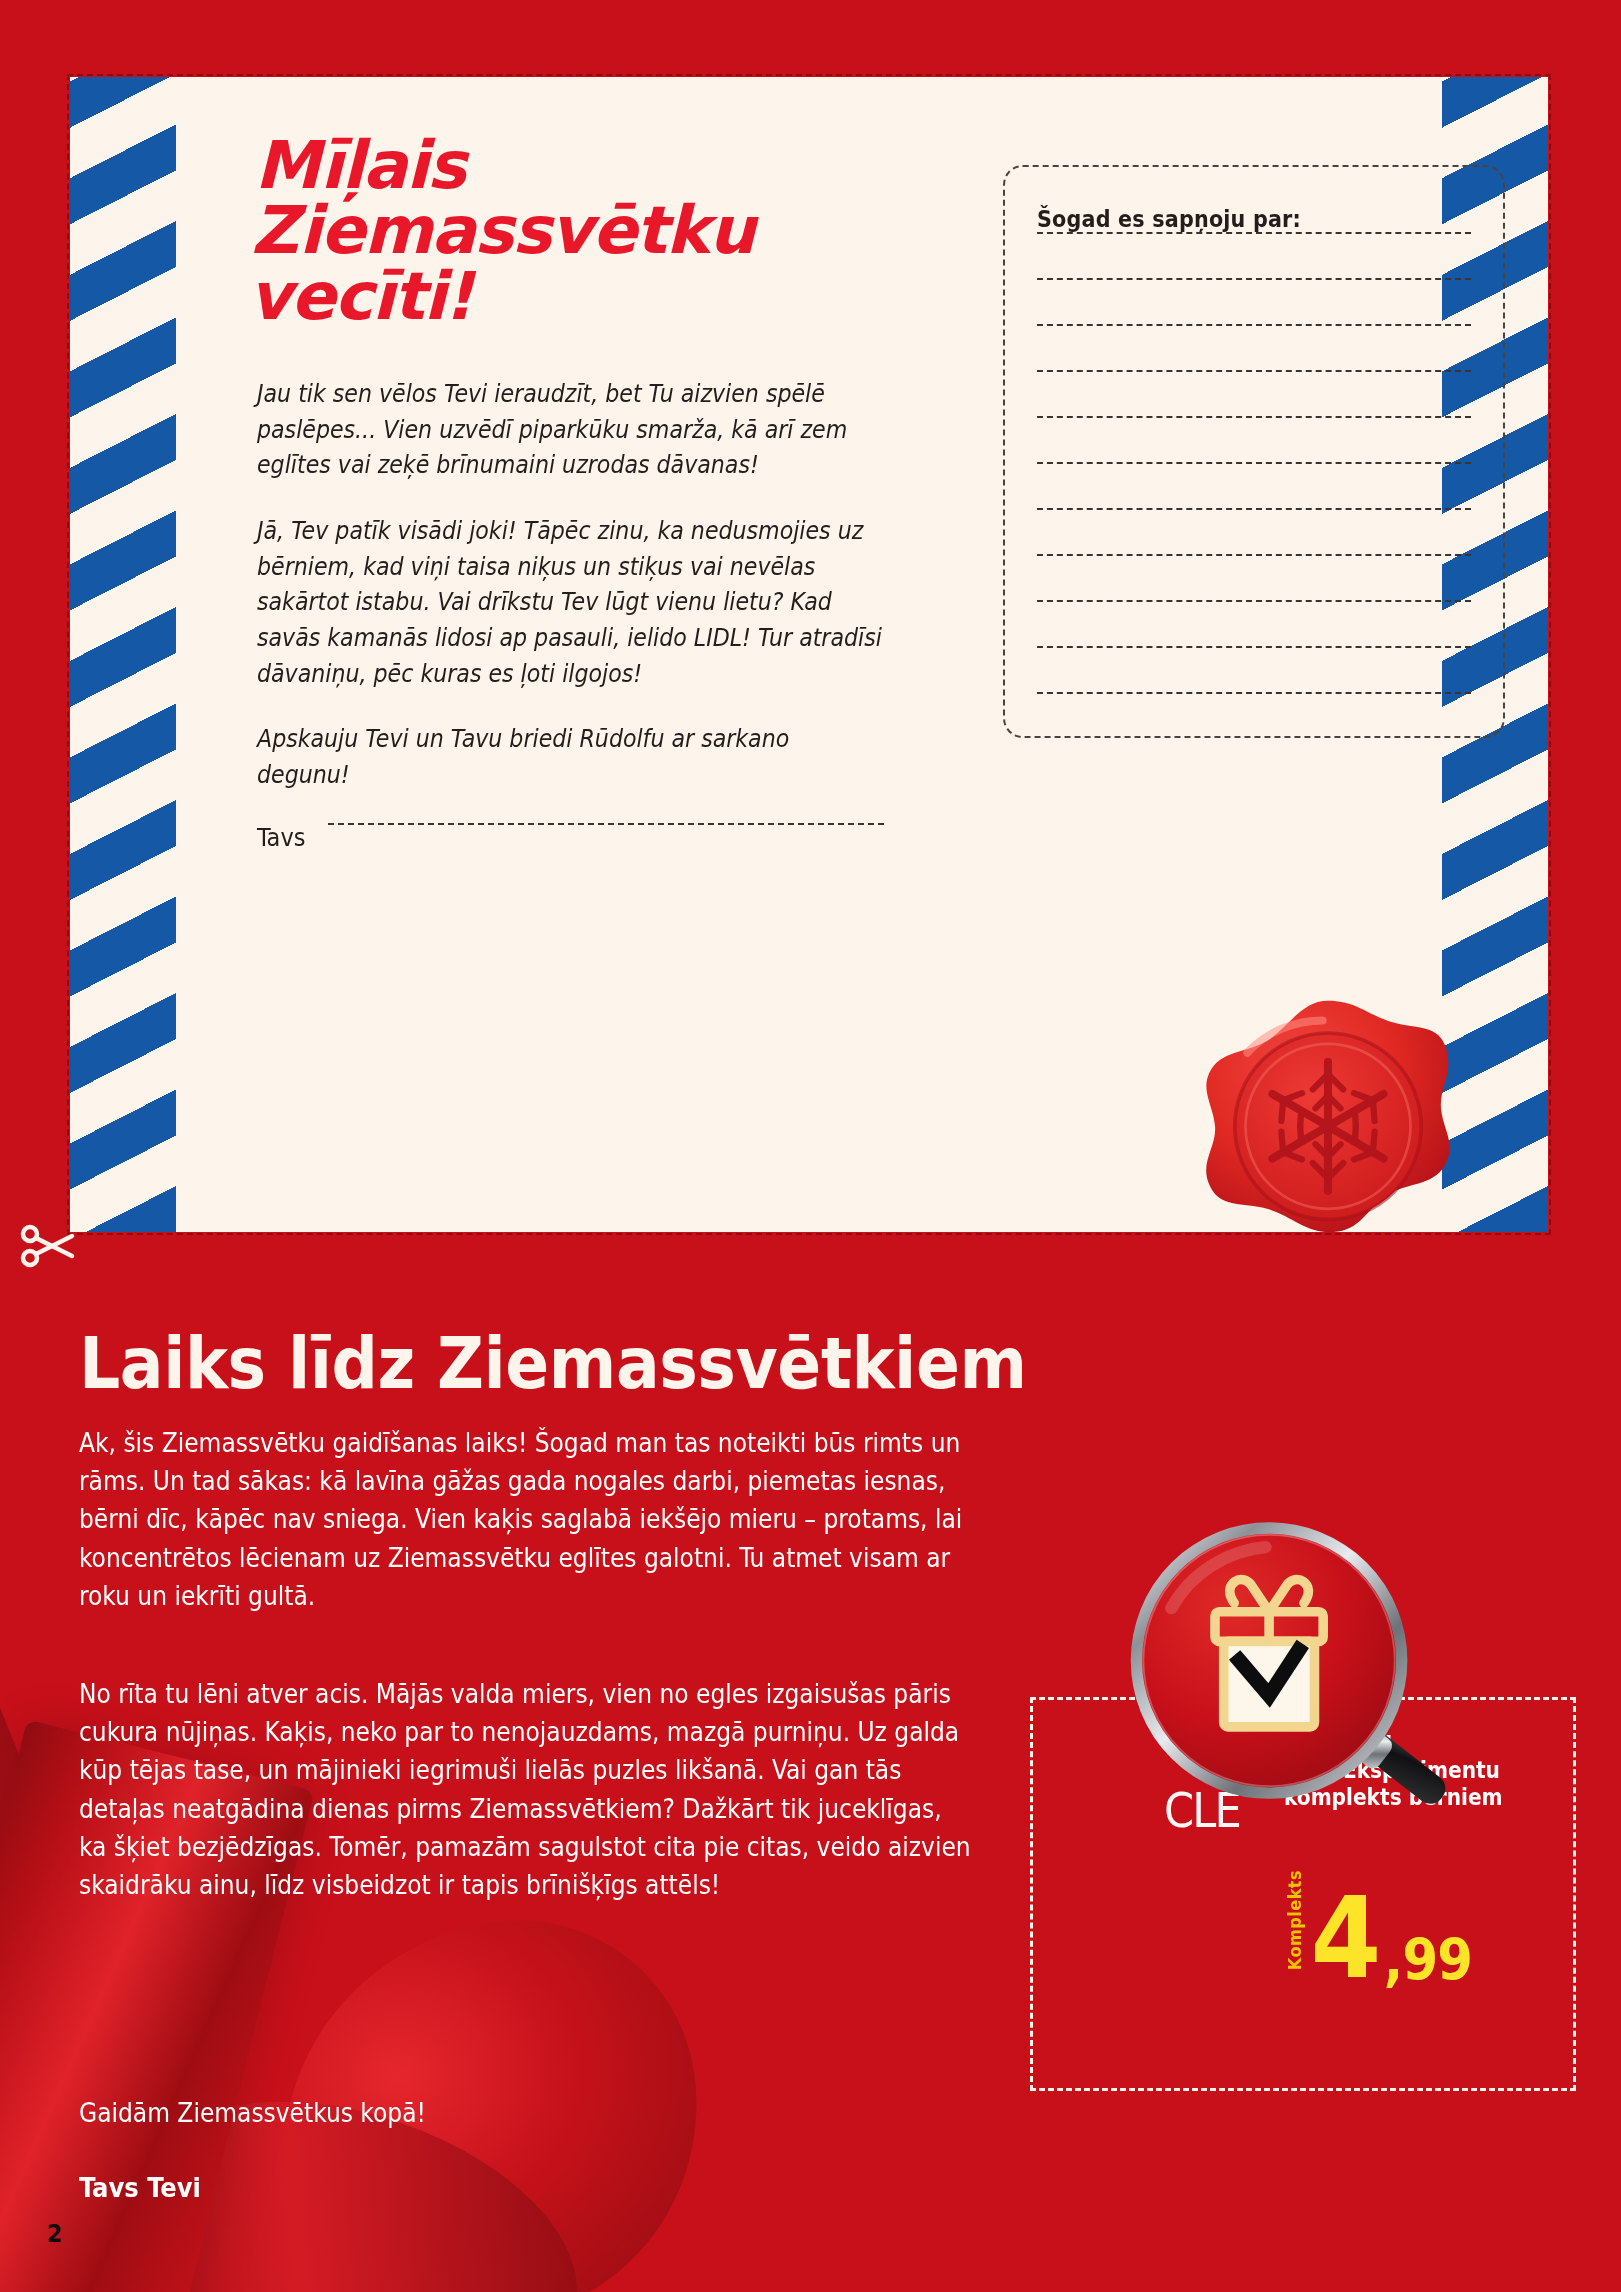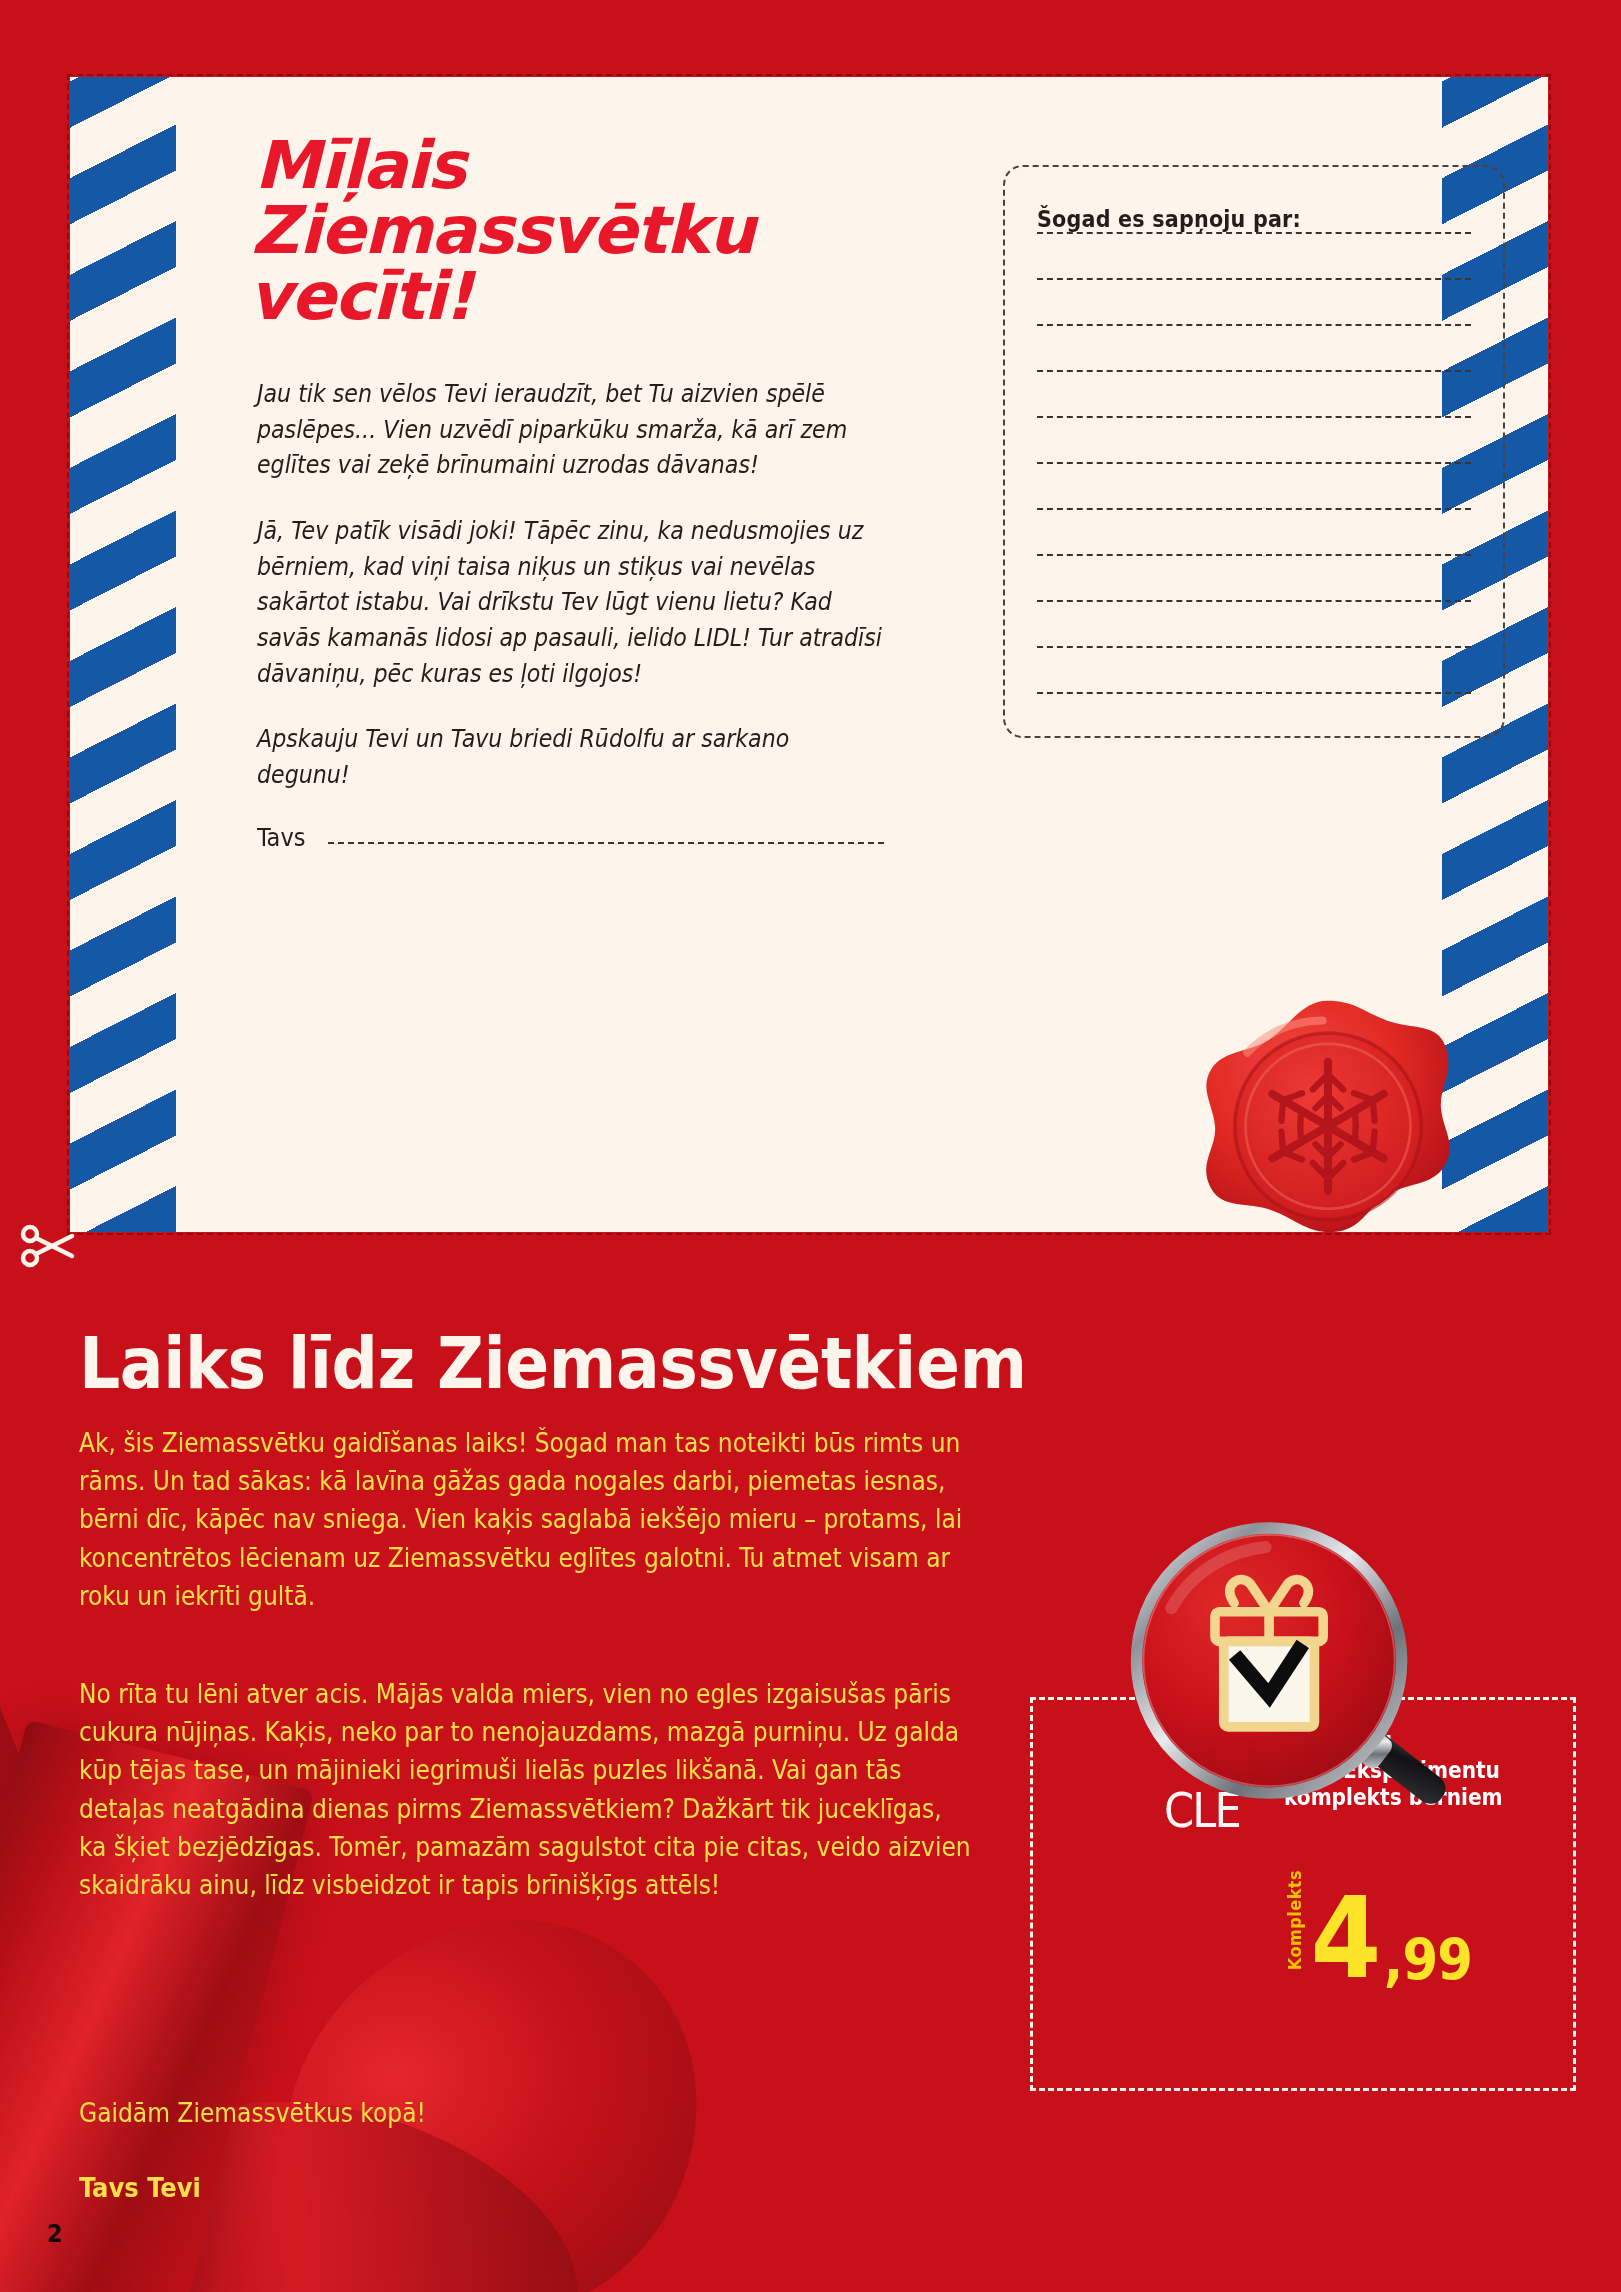--- a/index.html
+++ b/index.html
@@ -85,21 +85,21 @@
   .letter-para{
     font-family:"DejaVu Sans Condensed","DejaVu Sans", sans-serif;
     font-style:italic;
     font-size:24.6px; line-height:1.45;
     color:#241d1b;
     margin-bottom:30px;
     max-width:627px;
     font-stretch:condensed;
   }
   .sig-row{
-    display:flex; align-items:flex-end; gap:23px; 
+    display:flex; gap:23px; 
     max-width:627px;
   }
   .sig-label{
     font-family:"DejaVu Sans Condensed","DejaVu Sans", sans-serif;
     font-size:25px; color:#241d1b; font-stretch:condensed;
   }
   .sig-line{
     flex:1; height:0; border-top:2.2px dashed #3a3330; margin-bottom:8px;
   }
 
@@ -133,21 +133,21 @@
   #lower-heading{
     position:absolute; left:79px; top:31px;
     font-family:"DejaVu Sans Condensed","DejaVu Sans", sans-serif;
     font-weight:bold; font-size:72px; color:#fdf4ec;
     font-stretch:condensed; letter-spacing:-0.4px;
   }
   .lower-para{
     position:absolute; left:79px;
     width:896px;
     font-family:"DejaVu Sans Condensed","DejaVu Sans", sans-serif;
-    font-size:26px; line-height:1.47; color:#fde047;
+    font-size:26px; line-height:1.47; color:#ffffff;
     font-stretch:condensed;
   }
   #lower-p1{ top:134px; }
   #lower-p2{ top:385px; }
   #lower-p3{ top:878px; font-weight:bold; font-size:27px; }
   #lower-closing{ top:788px;margin-top:16px; }
 
   
   #promo{
     position:absolute; left:1030px; top:1697px; width:546px; height:394px; z-index:5;

